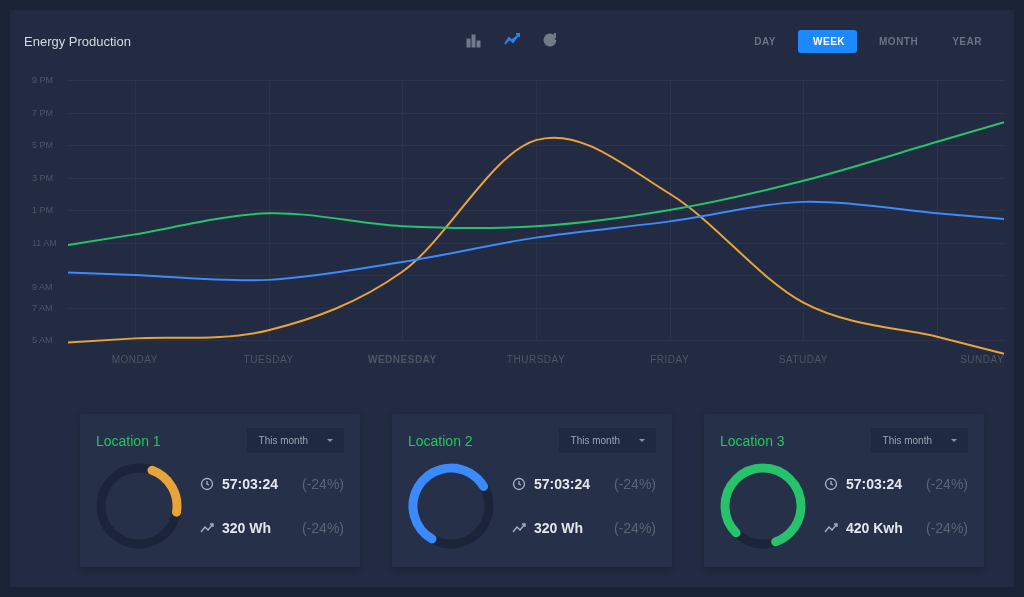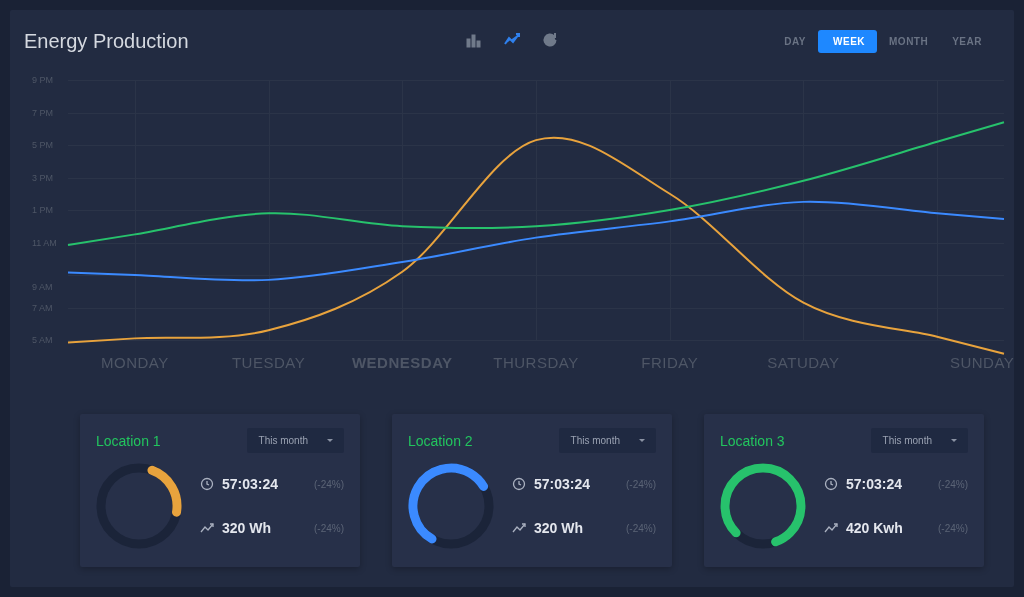--- a/index.html
+++ b/index.html
@@ -1,48 +1,48 @@
 <!DOCTYPE html>
 <html><head>
 <meta charset="utf-8">
 <style>
   * { box-sizing: border-box; margin: 0; padding: 0; }
   html, body { width: 1024px; height: 597px; background: #1a2235; font-family: -apple-system, BlinkMacSystemFont, "Segoe UI", Arial, sans-serif; color: #c8ccd4; overflow: hidden; }
   .panel { position: absolute; left: 10px; top: 10px; right: 10px; bottom: 10px; background: #222b41; border-radius: 2px; }
   .header { display: flex; align-items: center; justify-content: space-between; padding: 20px 20px 8px 14px; }
-  .title { font-size: 20px; font-weight: 300; color: #d5d9e0; }
+  .title { font-size: 13px; font-weight: 300; color: #d5d9e0; }
   .chart-type-icons { display: flex; gap: 22px; align-items: center; position: absolute; left: 50%; transform: translateX(-50%); }
   .chart-type-icons svg { width: 16px; height: 16px; stroke: #707a8a; fill: #707a8a; cursor: pointer; }
   .chart-type-icons .active svg { stroke: #2f80ed; fill: #2f80ed; }
-  .range-tabs { display: flex; align-items: center; }
+  .range-tabs { display: flex; gap: 10px; align-items: center; }
   .range-tab { font-size: 10px; font-weight: 700; letter-spacing: 0.5px; color: #6a7384; padding: 6px 12px; border-radius: 3px; cursor: pointer; }
   .range-tab.active { background: #1e88ff; color: #fff; padding-left: 15px; }
   .chart-wrap { position: absolute; left: 22px; right: 10px; top: 70px; height: 290px; }
   .y-axis { position: absolute; left: 0; top: 0; bottom: 30px; width: 34px; }
   .y-tick { position: absolute; left: 0; font-size: 9px; color: #4e5666; transform: translateY(-50%); }
   .plot { position: absolute; left: 36px; right: 0; top: 0; bottom: 30px; }
   .gridline-h { position: absolute; left: 0; right: 0; height: 1px; background: #2b3448; }
   .gridline-v { position: absolute; top: 0; bottom: 0; width: 1px; background: #2b3448; }
   .x-axis { position: absolute; left: 36px; right: 0; bottom: 0; height: 24px; }
-  .x-tick { position: absolute; top: 8px; font-size: 15px; color: #4e5666; letter-spacing: 0.5px; transform: translateX(-50%); }
+  .x-tick { position: absolute; top: 8px; font-size: 10px; color: #4e5666; letter-spacing: 0.5px; transform: translateX(-50%); }
   .lines-svg { position: absolute; inset: 0; width: 100%; height: 100%; overflow: visible; }
   .cards { position: absolute; left: 70px; right: 30px; bottom: 20px; display: flex; gap: 32px; }
   .card { flex: 1; background: #273049; border-radius: 2px; padding: 14px 16px 18px 16px; box-shadow: 0 2px 6px rgba(0,0,0,.25); }
   .card-head { display: flex; align-items: center; justify-content: space-between; margin-bottom: 10px; }
   .card-title { font-size: 14px; font-weight: 300; color: #22c55e; }
   .dropdown { display: flex; align-items: center; gap: 18px; background: #1f2941; border: none; color: #9aa2b2; font-size: 10px; padding: 7px 10px 7px 12px; border-radius: 2px; cursor: pointer; }
   .dropdown svg { width: 8px; height: 8px; }
   .card-body { display: flex; align-items: center; gap: 18px; }
   .donut-wrap { width: 86px; height: 86px; }
   .stats { flex: 1; display: flex; flex-direction: column; gap: 28px; }
   .stat-row { display: flex; align-items: center; gap: 8px; }
   .stat-icon { width: 14px; height: 14px; flex: none; }
   .stat-icon svg { width: 14px; height: 14px; stroke: #aab1c0; fill: none; }
   .stat-val { font-size: 14px; font-weight: 600; color: #e4e7ee; }
-  .stat-delta { font-size: 10px; color: #5b6476; margin-left: auto; }
+  .stat-delta { font-size: 14px; color: #5b6476; margin-left: auto; }
 </style>
 </head>
 <body>
 
 <div class="panel">
 
   <div class="header">
     <div class="title">Energy Production</div>
 
     <div class="chart-type-icons">

